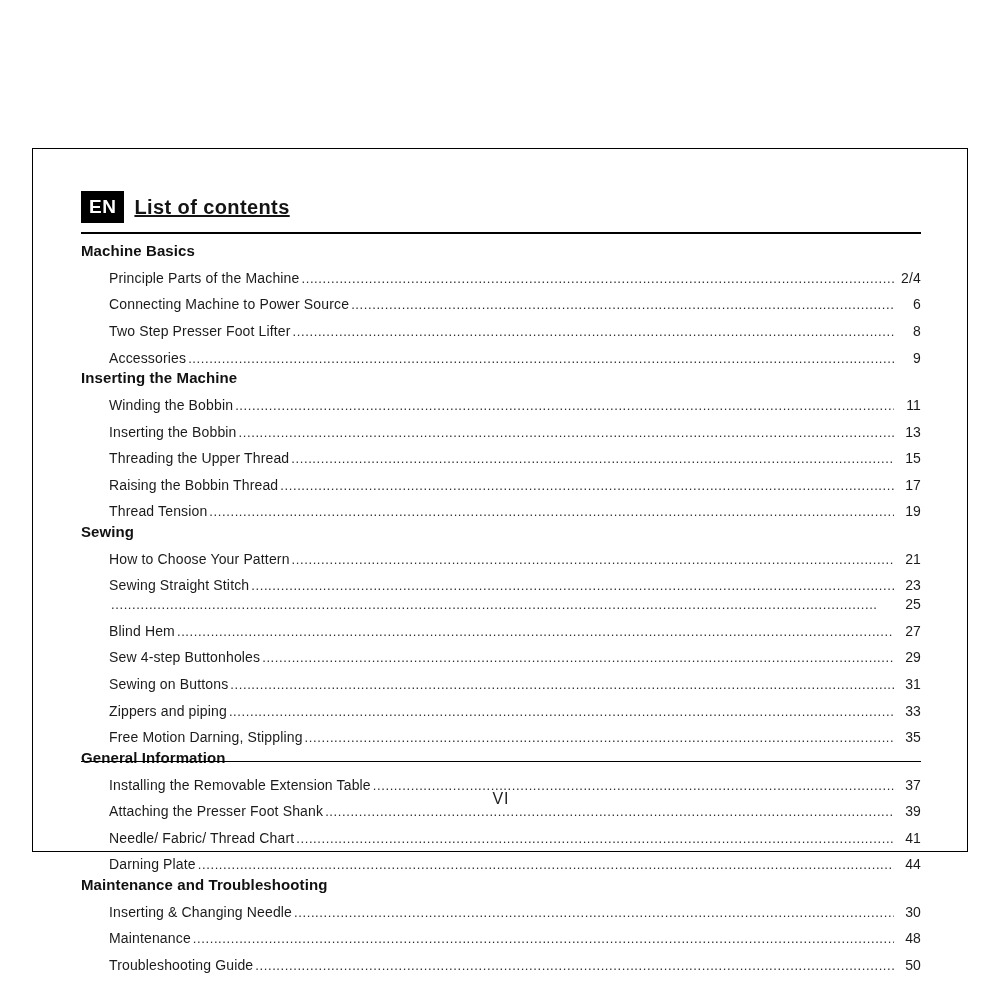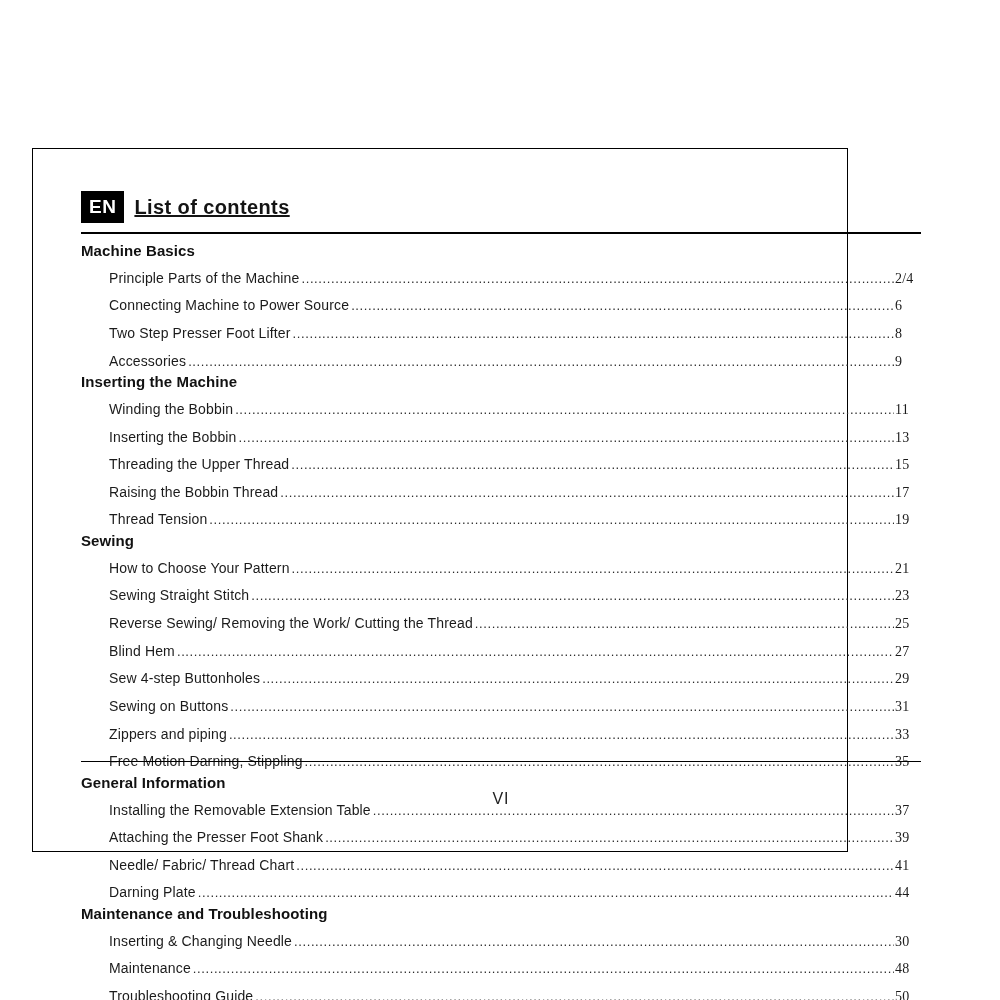--- a/index.html
+++ b/index.html
@@ -12,21 +12,21 @@
     height: 1000px;
     font-family: "Liberation Sans", sans-serif;
     color: #1a1a1a;
     overflow: hidden;
   }
 
   .page-frame {
     position: absolute;
     left: 32px;
     top: 148px;
-    width: 816px;
+    width: 936px;
     height: 704px;
     border: 1px solid #000000;
     background: #ffffff;
     box-sizing: border-box;
   }
 
   .page-inner {
     position: absolute;
     left: 48px;
     top: 42px;
@@ -95,22 +95,22 @@
     flex: 1 1 auto;
     overflow: hidden;
     white-space: nowrap;
     margin: 0 1px 0 2px;
     color: #2b2b2b;
     font-size: 13px;
     letter-spacing: 0.6px;
   }
   .entry .page {
     white-space: nowrap;
+    text-align: right;
     min-width: 26px;
-    font-family: Liberation Serif, serif;
   }
 
   
   .rule-bottom {
     position: absolute;
     left: 48px;
     top: 612px;
     width: 840px;
     border-top: 1.5px solid #000000;
   }
@@ -191,21 +191,20 @@
           <span class="label">How to Choose Your Pattern</span>
           <span class="dots">......................................................................................................................................................................................</span>
           <span class="page">21</span>
         </div>
         <div class="entry">
           <span class="label">Sewing Straight Stitch</span>
           <span class="dots">......................................................................................................................................................................................</span>
           <span class="page">23</span>
         </div>
         <div class="entry">
-          <span class="label">Reverse Sewing/ Removing the Work/ Cutting the Thread</span>
           <span class="dots">......................................................................................................................................................................................</span>
           <span class="page">25</span>
         </div>
         <div class="entry">
           <span class="label">Blind Hem</span>
           <span class="dots">......................................................................................................................................................................................</span>
           <span class="page">27</span>
         </div>
         <div class="entry">
           <span class="label">Sew 4-step Buttonholes</span>

